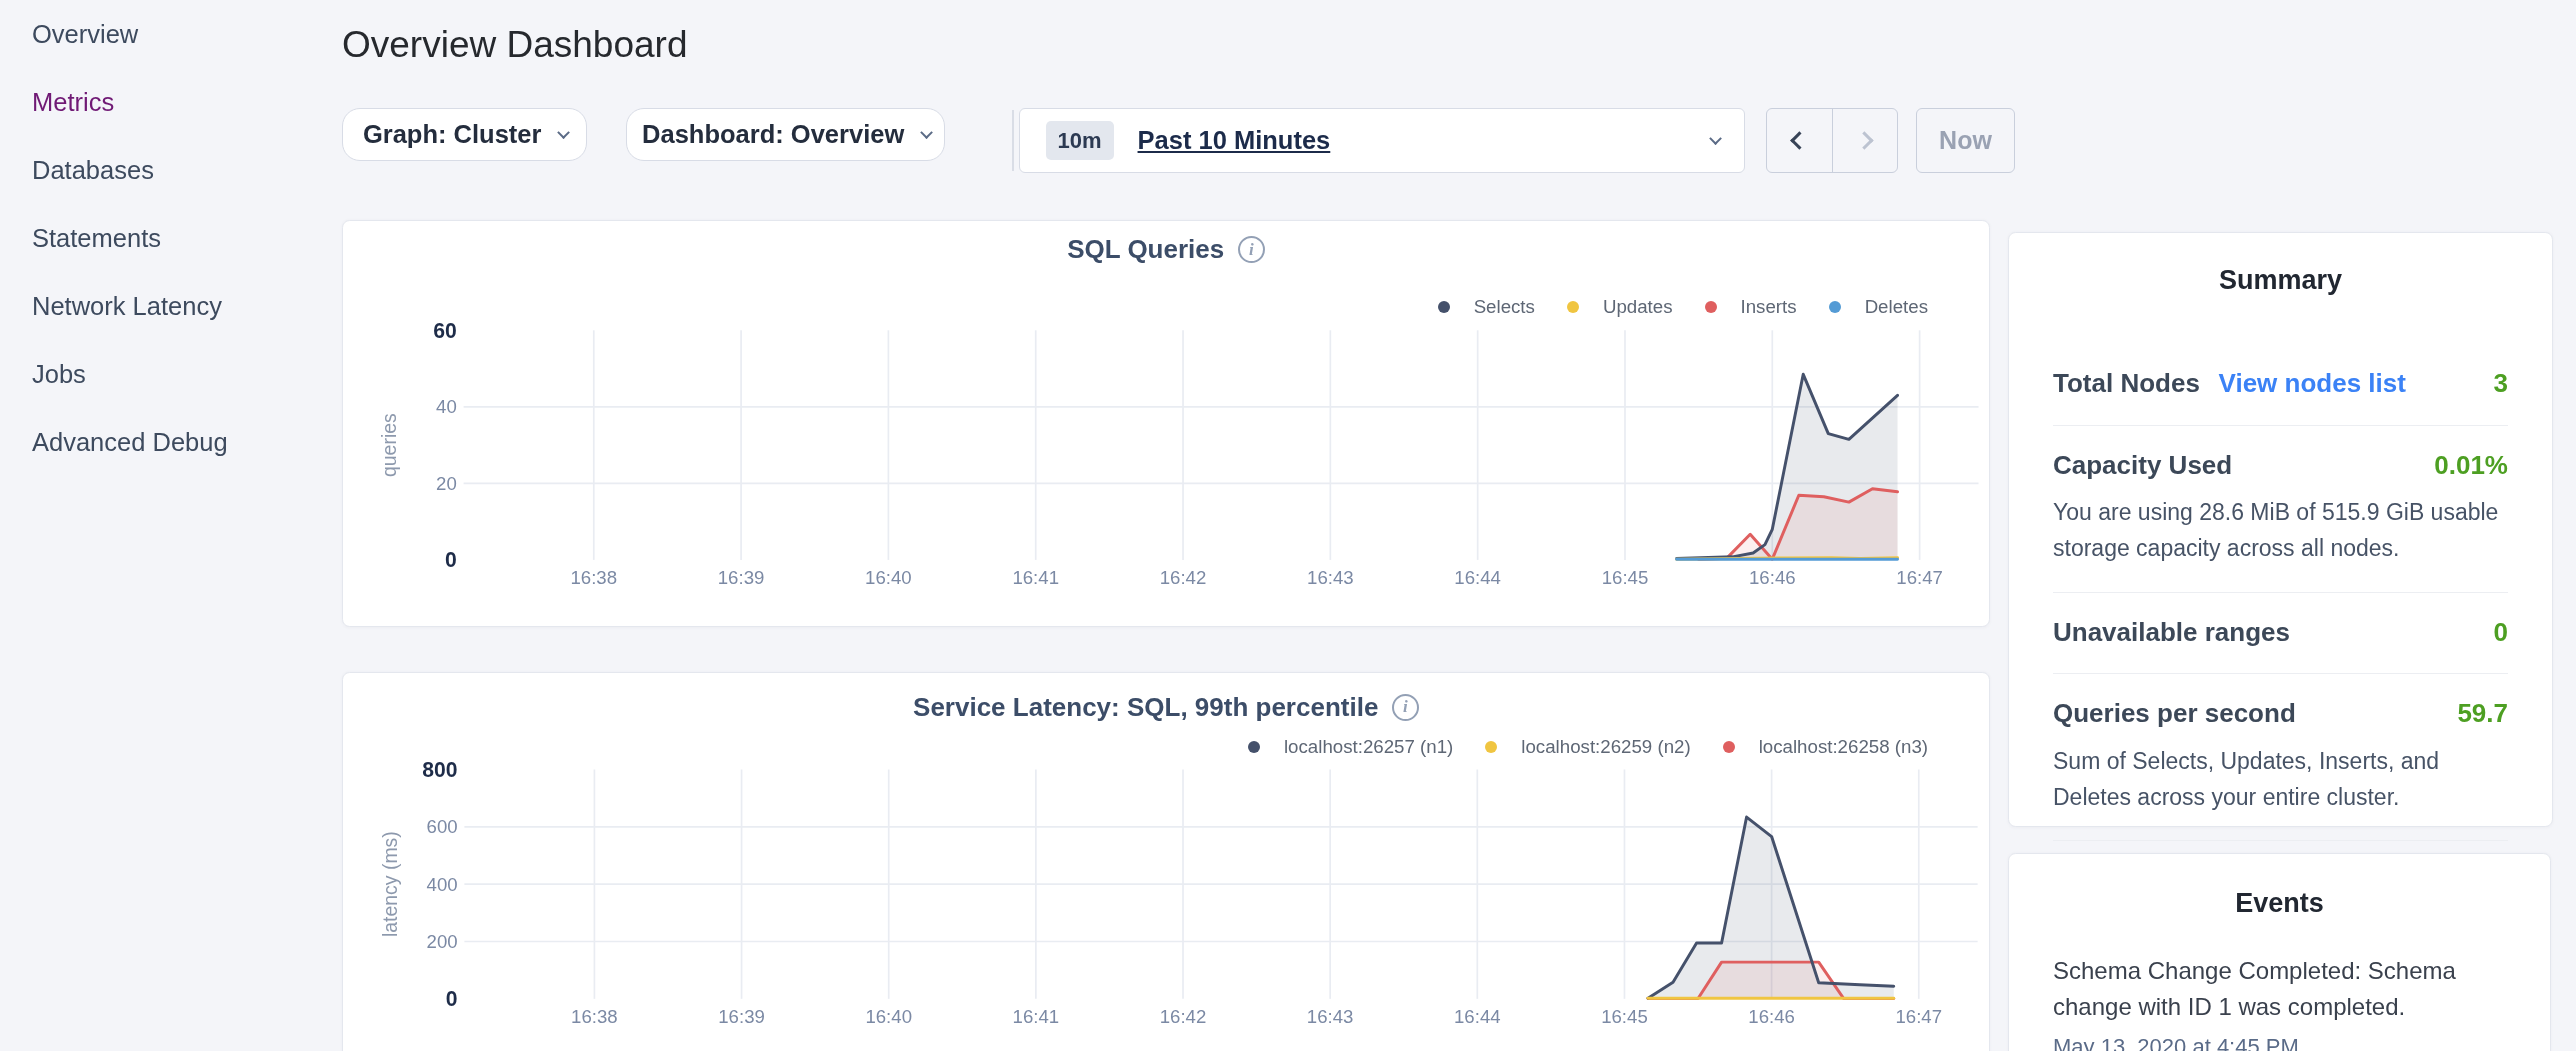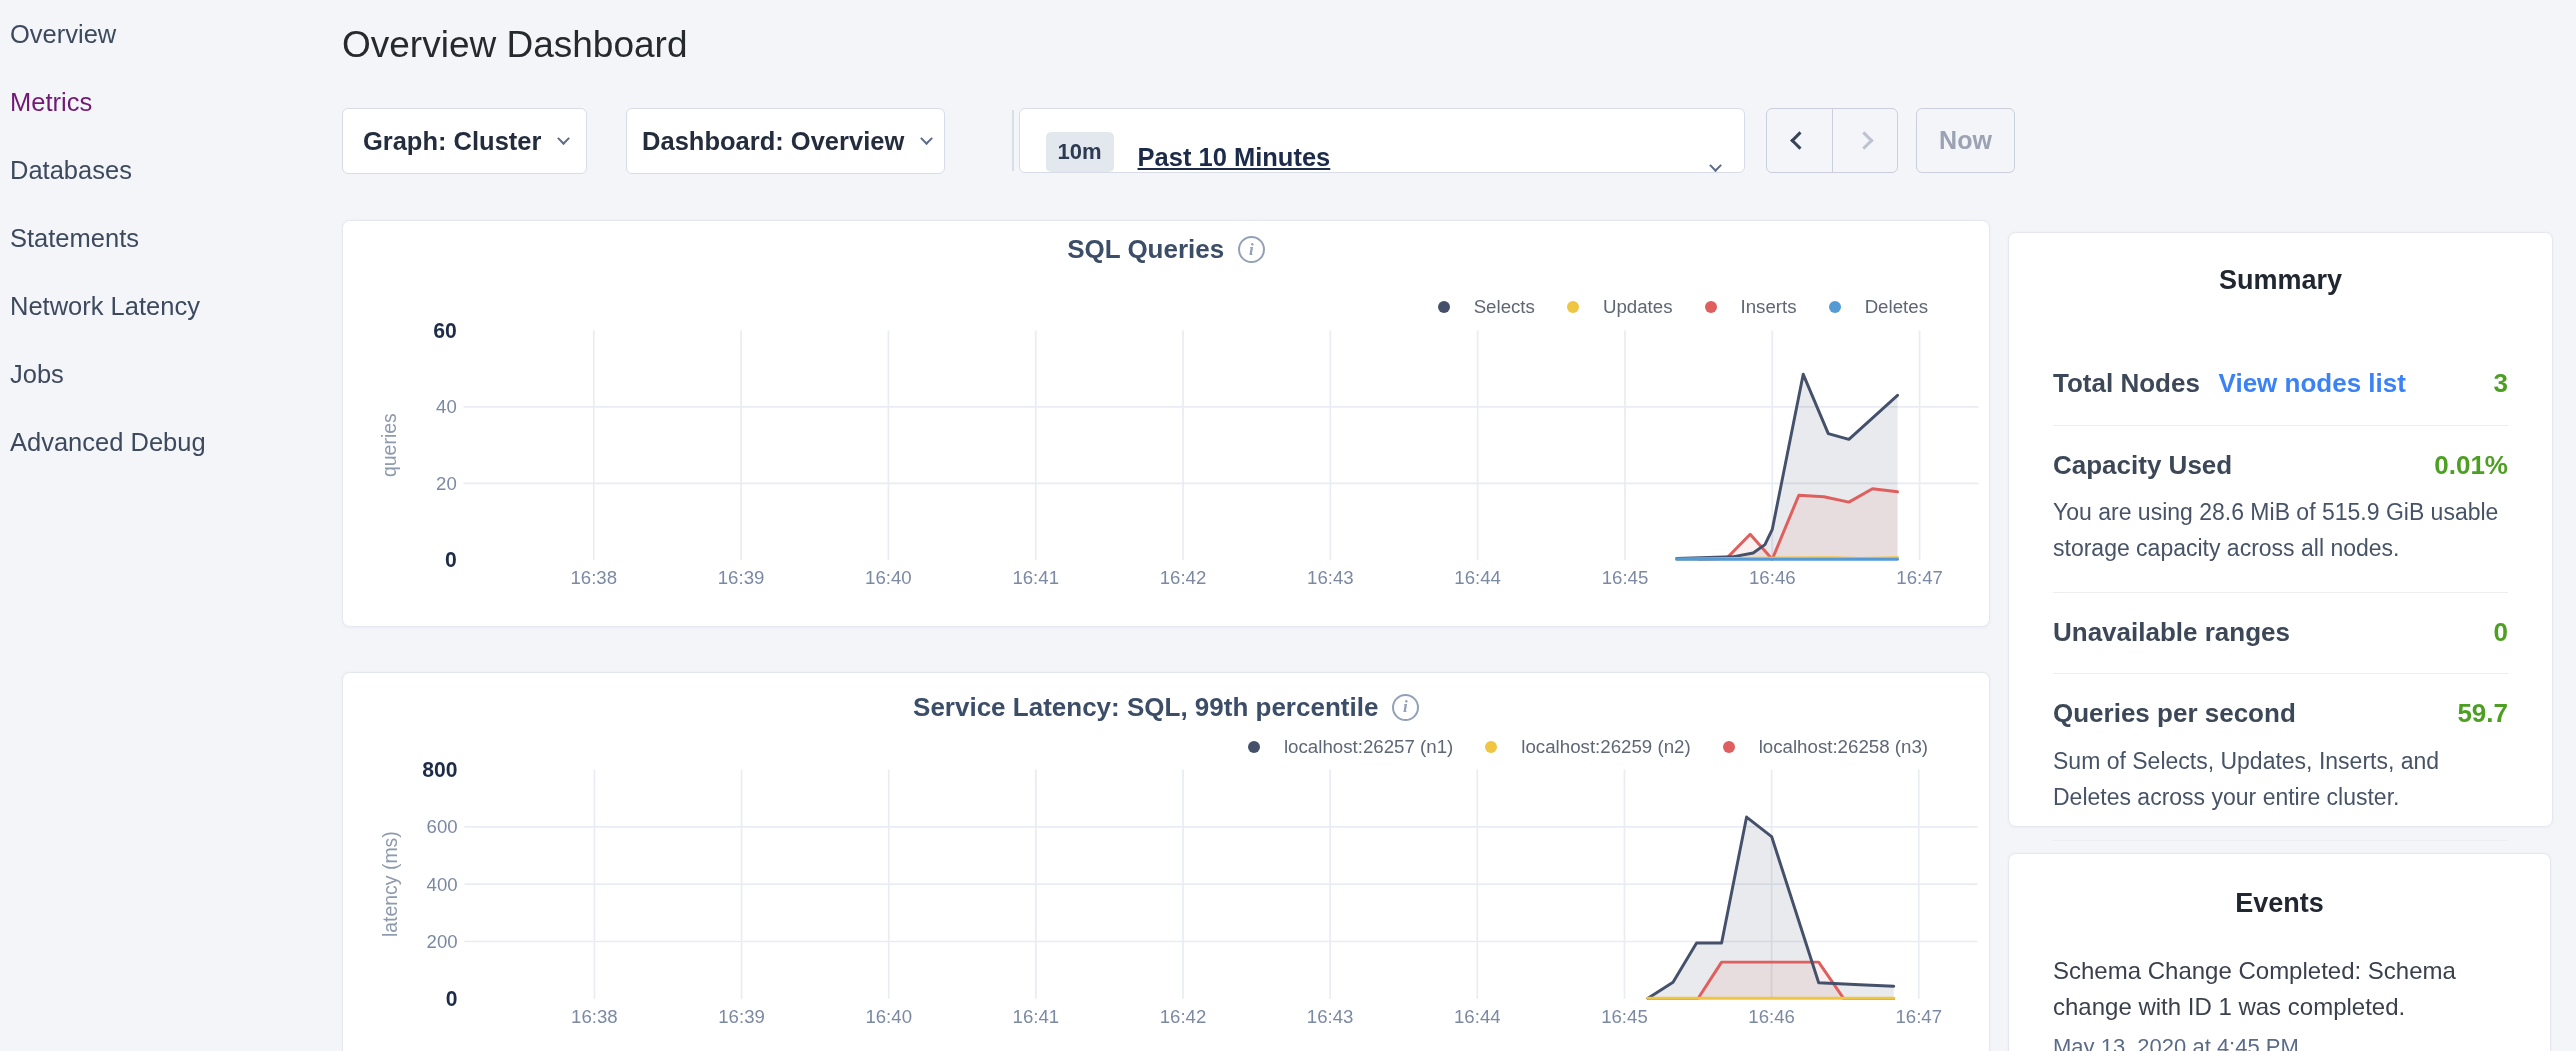--- a/index.html
+++ b/index.html
@@ -3,38 +3,38 @@
 <meta charset="utf-8">
 <style>
   * { margin:0; padding:0; box-sizing:border-box; }
   html,body { width:2576px; height:1051px; overflow:hidden; }
   body { font-family:"Liberation Sans", sans-serif; background:#f4f5f9; position:relative; }
 
   #app { position:absolute; inset:0; }
 
   
   .sidebar { position:absolute; left:0; top:0; width:336px; height:100%; }
-  .nav-item { height:68px; display:flex; align-items:center; padding-left:10px;
+  .nav-item { height:68px; display:flex; align-items:center; padding-left:32px;
               font-size:25.5px; color:#3d4a5e; cursor:pointer; }
   .nav-item.active span { color:#701a75; font-weight:400; }
 
   
   .page-title { position:absolute; left:342px; top:24px; font-size:37px; font-weight:500; color:#26292e; }
 
   .controls { position:absolute; left:342px; top:108px; height:65px; }
-  .ctrl-btn { position:absolute; top:0; height:66px; background:#fff; border:1.7px solid #d8dce6;
-              border-radius:6px; display:flex; align-items:center; justify-content:center;
+  .ctrl-btn { position:absolute; top:0; height:53px; background:#fff; border:1.7px solid #d8dce6;
+              border-radius:18px; display:flex; align-items:center; justify-content:center;
               gap:15.3px; font-size:25.5px; font-weight:700; color:#242d3d; cursor:pointer; }
   .chev { display:inline-block; width:9.4px; height:9.4px; border-right:2.6px solid #5b6b86;
           border-bottom:2.6px solid #5b6b86; transform:rotate(45deg) translateY(-2.6px); }
 
   .vdivider { position:absolute; left:670px; top:1.7px; width:1.7px; height:61px; background:#d9dde6; }
 
   .time-select { position:absolute; left:677px; top:0; width:726px; height:65px; background:#fff;
-                 border:1.7px solid #d8dce6; border-radius:6px; display:flex; align-items:flex-end;
+                 border:1.7px solid #d8dce6; border-radius:6px; display:flex; align-items:center;
                  padding:0 25.5px; cursor:pointer; }
   .time-badge { background:#e3e7ee; border-radius:5.1px; padding:6.8px 12px; font-size:22px;
                 font-weight:700; color:#2c3a52; margin-right:24px; }
   .time-label { font-size:25.5px; font-weight:700; color:#1c2b4a;text-decoration:underline; }
   .time-select .chev { margin-left:auto; }
 
   .nav-group { position:absolute; left:1424px; top:0; width:132px; height:65px; background:transparent;
                border:1.7px solid #c9cfdc; border-radius:6px; display:flex; }
   .nav-group .half { flex:1; display:flex; align-items:center; justify-content:center; cursor:pointer; }
   .nav-group .half:first-child { border-right:1.7px solid #c9cfdc; }

